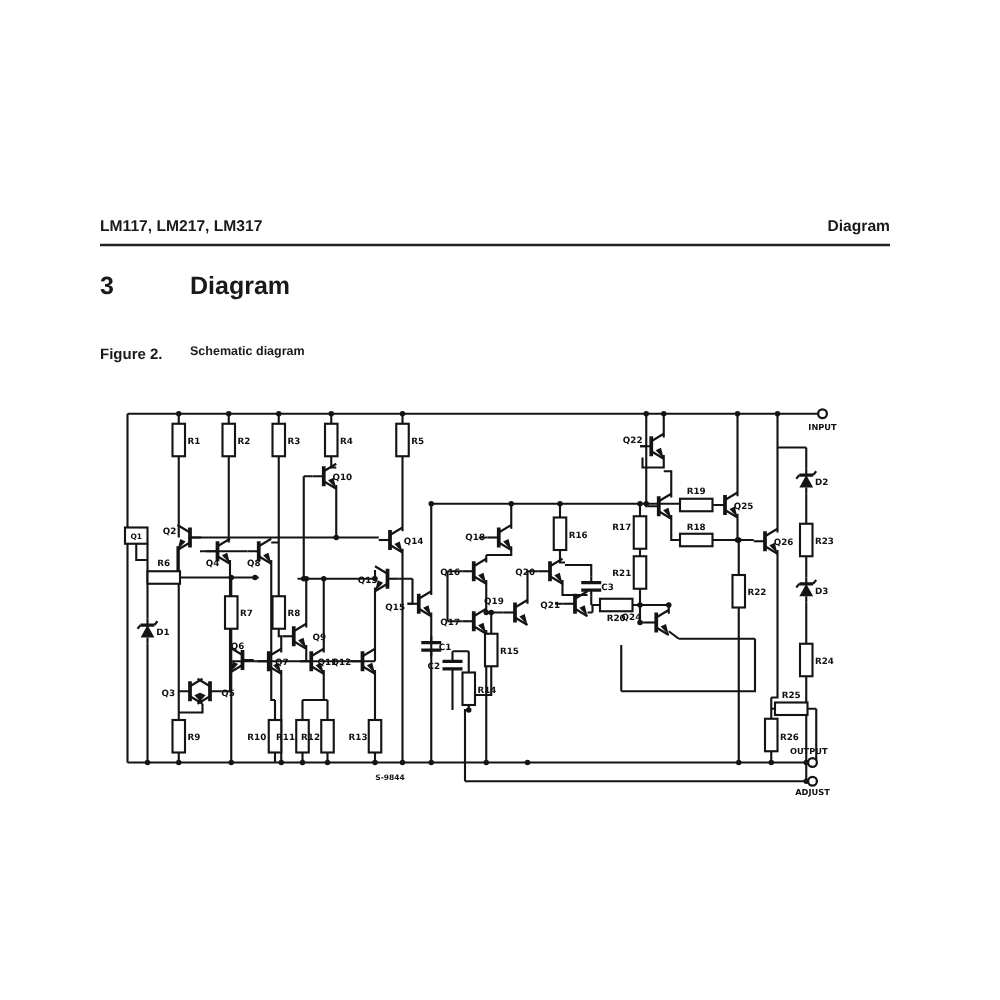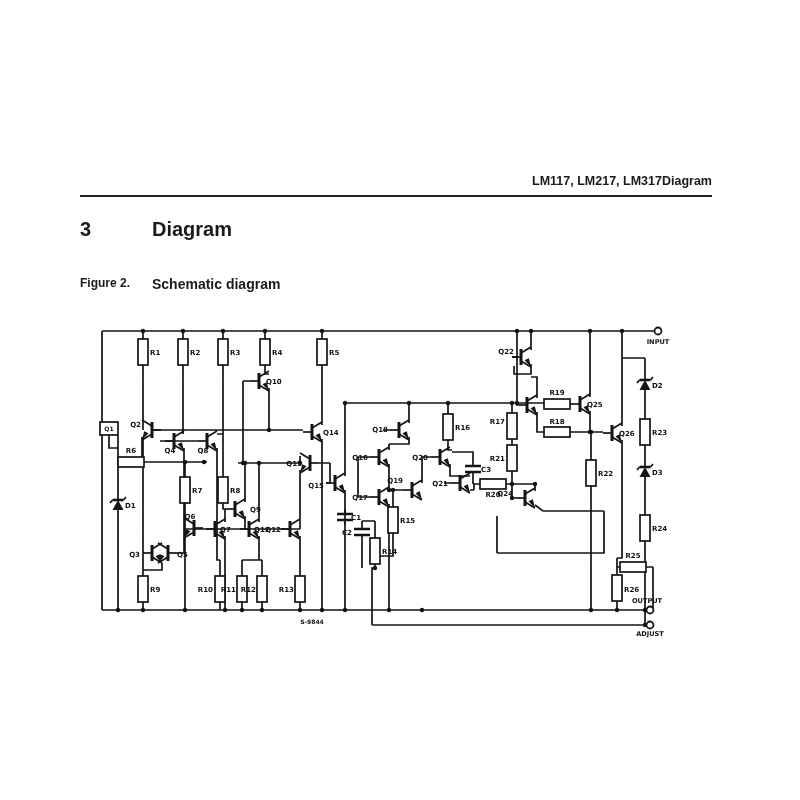--- a/index.html
+++ b/index.html
@@ -1,24 +1,24 @@
 <!DOCTYPE html>
 <html><head>
 <meta charset="utf-8">
 <style>
   html,body{margin:0;padding:0;background:#ffffff;}
   #page{position:relative;width:800px;height:800px;background:#ffffff;
         font-family:"Liberation Sans", sans-serif;color:#1a1a1a;overflow:hidden;}
   .hdr-row{position:absolute;top:174px;left:80px;width:632px;display:flex;
-           justify-content:flex-end;font-size:12.5px;font-weight:bold;}
+           justify-content:space-between;font-size:12.5px;font-weight:bold;}
   .hdr-rule{position:absolute;top:195px;left:80px;width:632px;height:2px;background:#222;}
   .sec-num{position:absolute;top:218px;left:80px;font-size:20px;font-weight:bold;}
   .sec-title{position:absolute;top:218px;left:152px;font-size:20px;font-weight:bold;}
   .fig-label{position:absolute;top:276px;left:80px;font-size:12px;font-weight:bold;}
-  .fig-caption{position:absolute;top:276px;left:152px;font-size:14px;font-weight:bold;}
+  .fig-caption{position:absolute;top:276px;left:152px;font-size:10px;font-weight:bold;}
   #schem{position:absolute;left:90px;top:296px;}
   .lbl text{font-family:"DejaVu Sans", sans-serif;font-size:7px;font-weight:bold;
             fill:#111;stroke:none;}
   .lbl .tiny{font-size:6px;}
   .lbl .term{font-size:6.6px;}
 </style>
 </head>
 <body>
 
 <div id="page">

